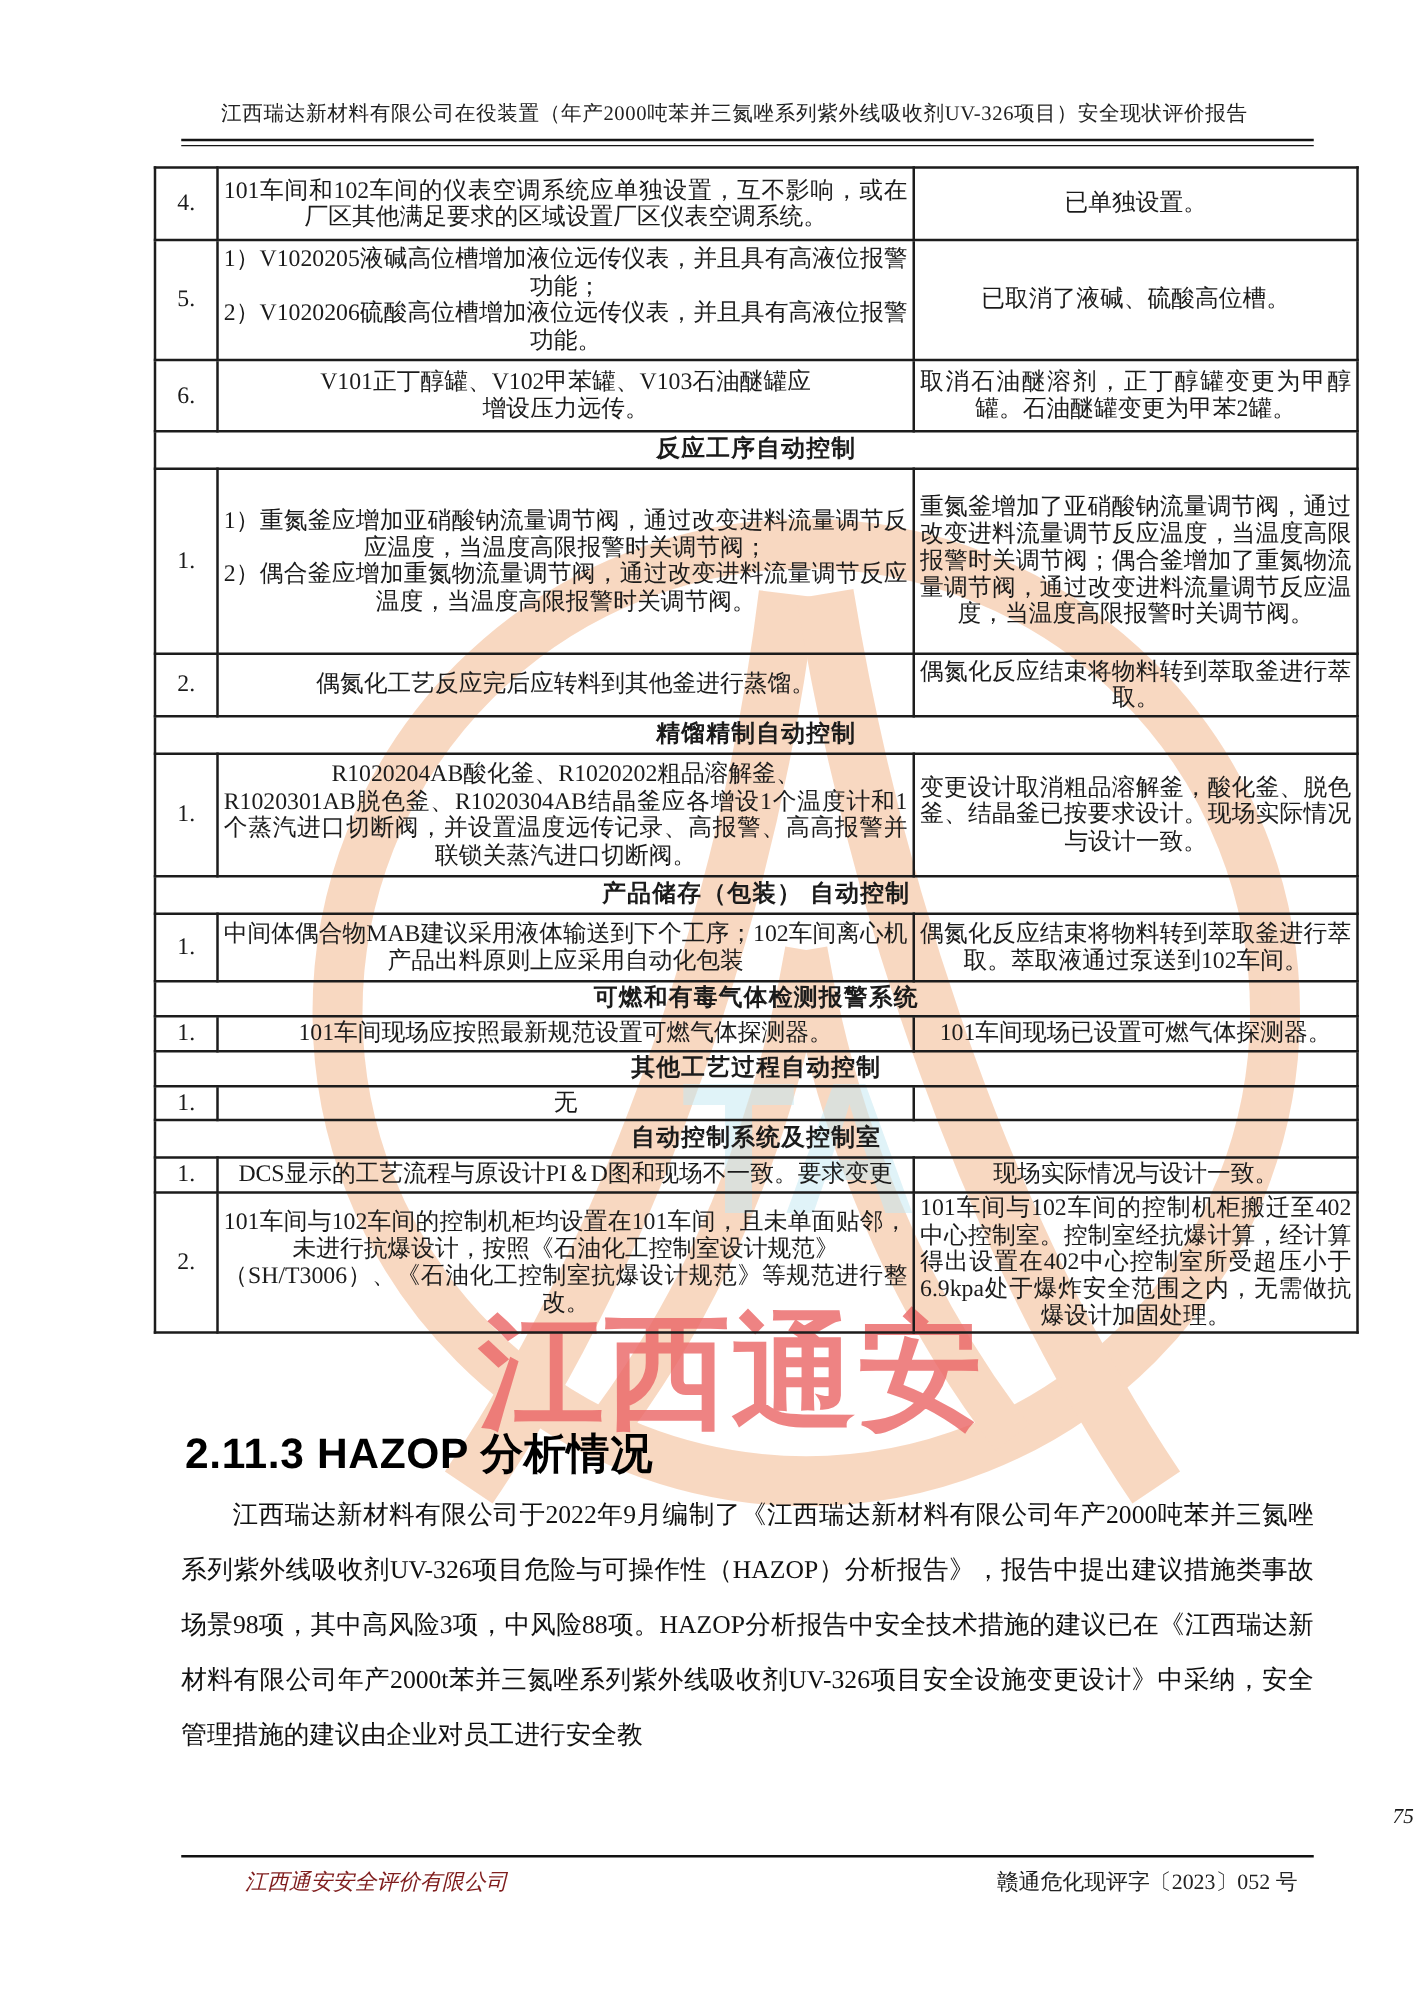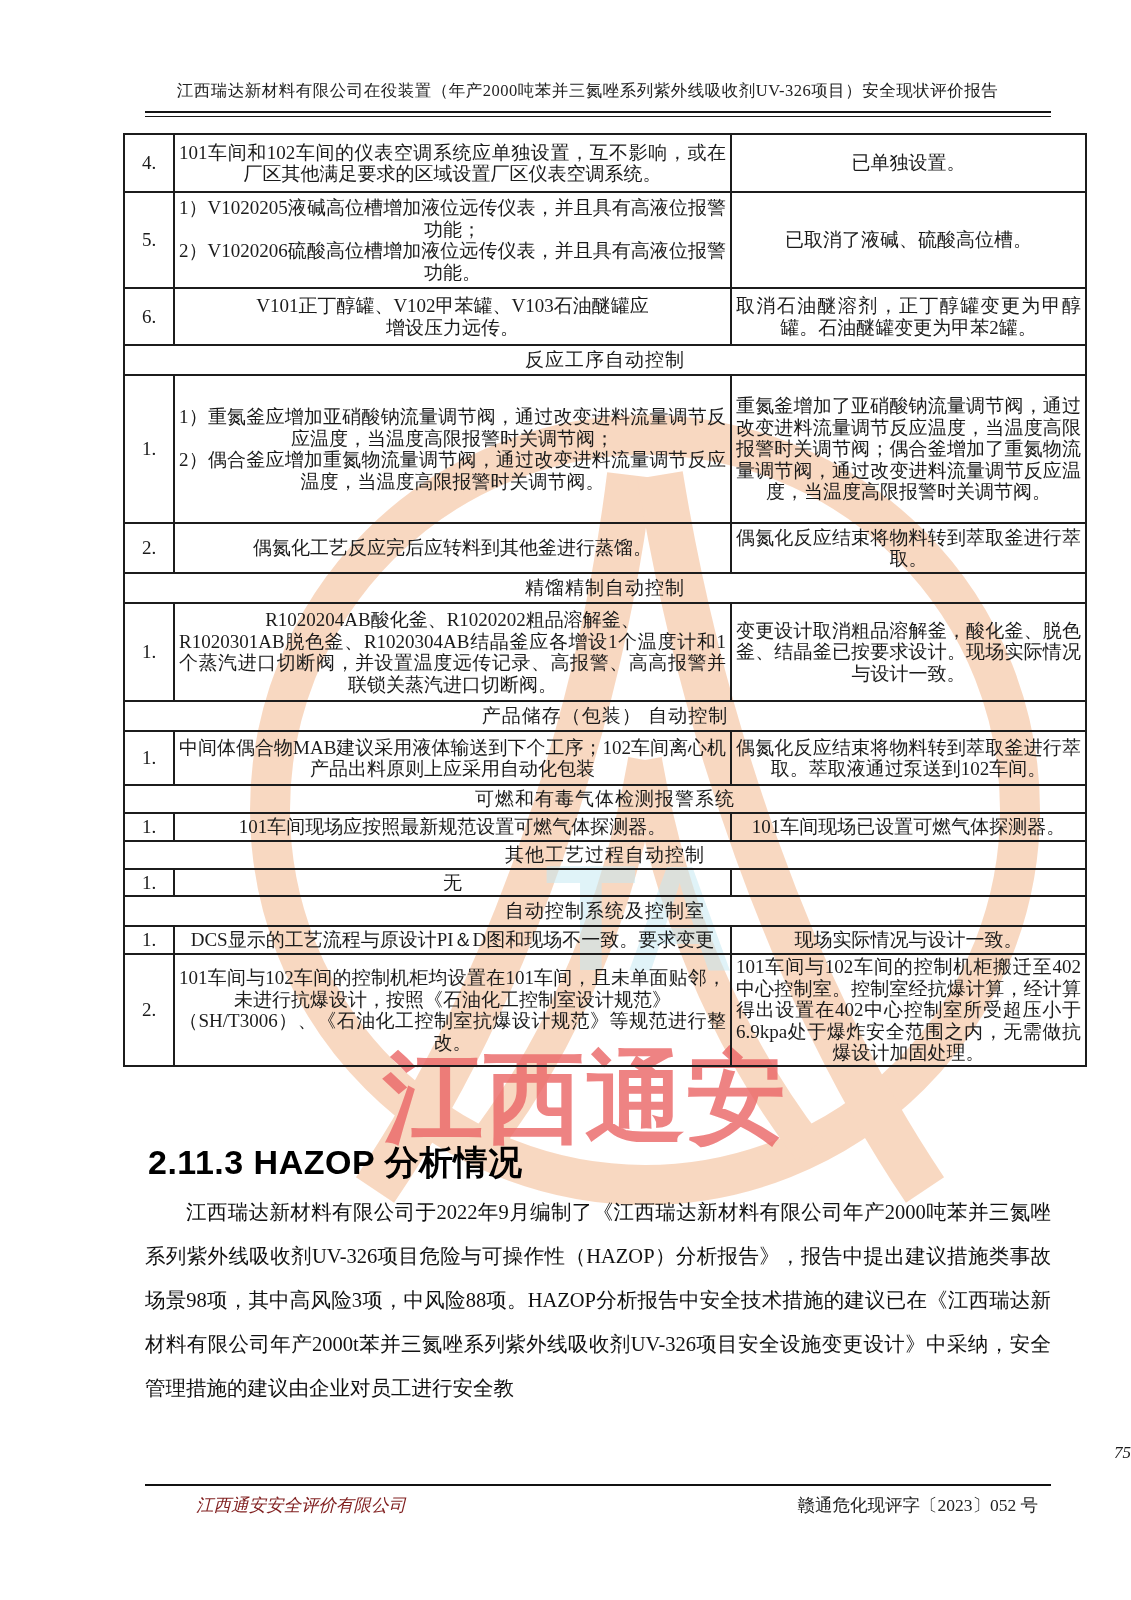--- a/index.html
+++ b/index.html
@@ -15,21 +15,21 @@
   .wm-red{position:absolute;left:383px;top:1018px;z-index:0;
           font-size:100px;font-weight:bold;line-height:1.05;
           color:rgba(234,104,104,.82);letter-spacing:1px;white-space:nowrap;margin-top:28px;}
   
   table.rep{position:absolute;left:123px;top:133px;width:962px;z-index:1;
             border-collapse:collapse;table-layout:fixed;background:transparent;}
   table.rep td{border:2px solid #1c1c1c;font-size:19px;line-height:21.5px;
                padding:1px 4px;vertical-align:middle;overflow:hidden;}
   td.no{text-align:center;font-size:18px;}
   td.sug,td.res{text-align:justify;text-align-last:center;white-space:pre-line;}
-  td.sec{font-family:"Liberation Sans", sans-serif;font-weight:normal;font-size:19px;
+  td.sec{font-family:"Liberation Sans", sans-serif;font-weight:bold;font-size:19px;
          text-align:center;letter-spacing:1px;}
   
   .h3{position:absolute;left:148px;top:1140px;z-index:1;
       font-family:"Liberation Sans", sans-serif;font-weight:bold;font-size:34px;
       letter-spacing:.5px;color:#000;}
   .para{position:absolute;left:145px;top:1190px;width:906px;z-index:1;
         font-size:20.5px;line-height:44px;text-align:justify;text-indent:41px;color:#111;}
   .pageno{position:absolute;left:0;top:1443px;width:100%;text-align:right;font-size:17px;font-style:italic;}
   .foot-line{position:absolute;left:145px;top:1484px;width:906px;border-top:2px solid #111;}
   .foot-left{position:absolute;left:196px;top:1493px;font-size:17.5px;color:#7f1d1d;font-style:italic;}

